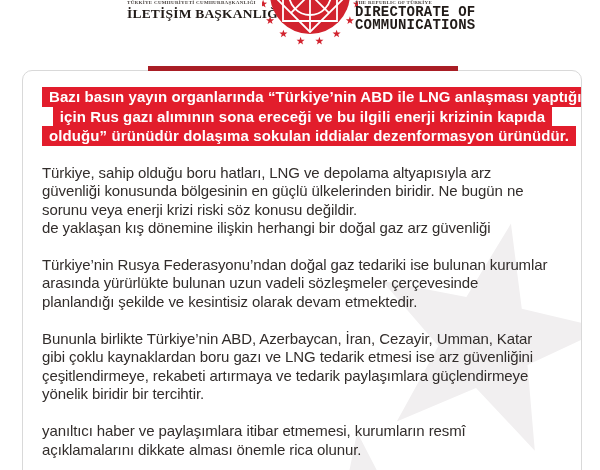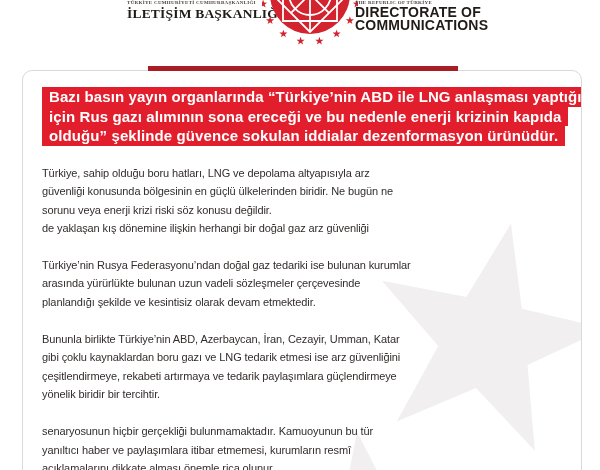--- a/index.html
+++ b/index.html
@@ -8,42 +8,42 @@
     background:#ffffff;
     font-family:"Liberation Sans", sans-serif;
   }
   
   .header{position:absolute;left:0;top:0;width:600px;height:66px;background:#fff;}
   .logo-left{position:absolute;left:127px;top:0;width:180px;color:#211b18;}
   .logo-left .caption{font-family:"Liberation Serif",serif;font-size:5px;letter-spacing:.3px;font-weight:bold;color:#4a4441;white-space:nowrap;}
   .logo-left .title{font-family:"Liberation Serif",serif;font-weight:bold;font-size:13.5px;letter-spacing:.2px;white-space:nowrap;margin-top:1px;}
   .logo-right{position:absolute;left:355px;top:0;width:190px;color:#211b18;}
   .logo-right .caption{font-family:"Liberation Serif",serif;font-size:5px;letter-spacing:.3px;font-weight:bold;color:#4a4441;white-space:nowrap;}
-  .logo-right .title{font-family:Liberation Sans, sans-serif;font-weight:bold;font-size:14px;line-height:12.5px;letter-spacing:.2px;white-space:nowrap;margin-top:1px;}
+  .logo-right .title{font-family:Liberation Mono, monospace;font-weight:bold;font-size:14px;line-height:12.5px;letter-spacing:.2px;white-space:nowrap;margin-top:1px;}
   .emblem{position:absolute;left:262px;top:0;width:96px;height:50px;}
   
   .accent-bar{position:absolute;left:148px;top:66px;width:310px;height:4.5px;background:#a91e25;z-index:3;}
   
   .content-box{
     position:absolute;left:22px;top:70px;width:558px;height:440px;
     border:1.5px solid #d9d9d9;border-radius:10px;background:#fff;
     overflow:hidden;
   }
   .watermark{position:absolute;right:-20px;bottom:-50px;width:320px;height:360px;z-index:0;}
   .inner{position:relative;z-index:1;padding:16px 18px 0 19px;}
   
   .headline{text-align:center;margin-bottom:11px;}
   .hl-line{display:block;line-height:19px;white-space:nowrap;}
   .hl-line > span{
     display:inline-block;background:#e21d2c;color:#ffffff;
     font-weight:bold;font-size:15px;line-height:15px;
     padding:2px 7px 2.5px 7px;letter-spacing:.1px;
   }
   
-  .para{margin:18px 0 13px 0;color:#322d2b;font-size:11px;line-height:18.6px;letter-spacing:-0.1px;}
+  .para{margin:18px 0 13px 0;color:#322d2b;font-size:15px;line-height:18.6px;letter-spacing:-0.1px;}
   .pline{display:block;white-space:nowrap;}
 </style>
 </head>
 <body>
 
 <div class="header">
 
   <div class="logo-left">
     <div class="caption">TÜRKİYE CUMHURİYETİ CUMHURBAŞKANLIĞI</div>
     <div class="title">İLETİŞİM BAŞKANLIĞI</div>
@@ -97,22 +97,22 @@
     </g>
     <g fill="#f6f2ec">
       <circle cx="250" cy="330" r="60"></circle>
     </g>
   </svg>
 
   <div class="inner">
 
     <div class="headline">
       <span class="hl-line"><span>Bazı basın yayın organlarında “Türkiye’nin ABD ile LNG anlaşması yaptığı</span></span>
-      <span class="hl-line"><span>için Rus gazı alımının sona ereceği ve bu nedenle enerji krizinin kapıda</span></span>
-      <span class="hl-line"><span>olduğu” şeklinde güvence sokulan iddialar dezenformasyon ürünüdür.</span></span>
+      <span class="hl-line"><span>için Rus gazı alımının sona ereceği ve bu ilgili enerji krizinin kapıda</span></span>
+      <span class="hl-line"><span>olduğu” ürünüdür dolaşıma sokulan iddialar dezenformasyon ürünüdür.</span></span>
     </div>
 
     <p class="para">
       <span class="pline">Türkiye, sahip olduğu boru hatları, LNG ve depolama altyapısıyla arz</span>
       <span class="pline">güvenliği konusunda bölgesinin en güçlü ülkelerinden biridir. Ne bugün ne</span>
       <span class="pline">sorunu veya enerji krizi riski söz konusu değildir.</span>
       <span class="pline">de yaklaşan kış dönemine ilişkin herhangi bir doğal gaz arz güvenliği</span>
     </p>
 
     <p class="para">
@@ -122,19 +122,18 @@
     </p>
 
     <p class="para">
       <span class="pline">Bununla birlikte Türkiye’nin ABD, Azerbaycan, İran, Cezayir, Umman, Katar</span>
       <span class="pline">gibi çoklu kaynaklardan boru gazı ve LNG tedarik etmesi ise arz güvenliğini</span>
       <span class="pline">çeşitlendirmeye, rekabeti artırmaya ve tedarik paylaşımlara güçlendirmeye</span>
       <span class="pline">yönelik biridir bir tercihtir.</span>
     </p>
 
     <p class="para">
-      <span class="pline">senaryosunun hiçbir gerçekliği bulunmamaktadır. Kamuoyunun bu tür</span>
       <span class="pline">yanıltıcı haber ve paylaşımlara itibar etmemesi, kurumların resmî</span>
       <span class="pline">açıklamalarını dikkate alması önemle rica olunur.</span>
     </p>
 
   </div>
 </div>
 
 </body></html>

